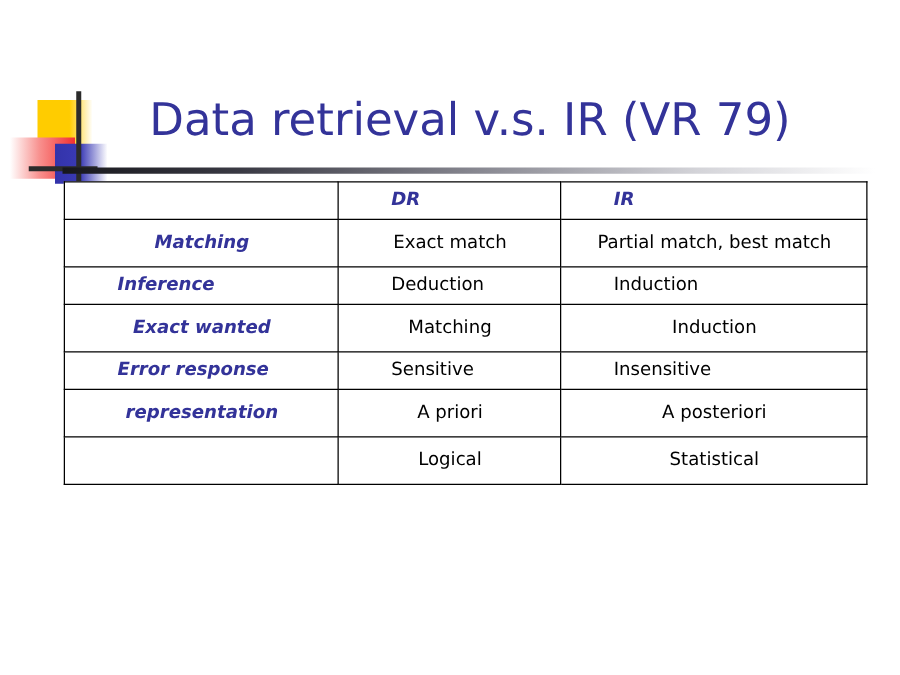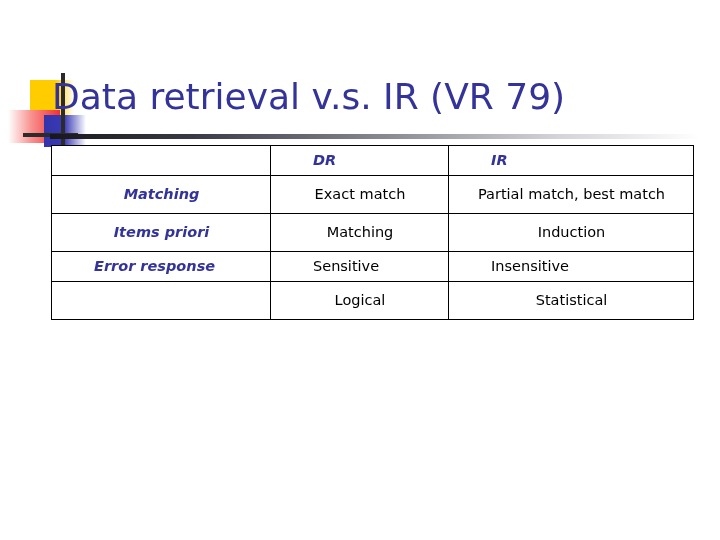--- a/index.html
+++ b/index.html
@@ -47,21 +47,21 @@
     left: 23px; top: 133px;
     width: 55px; height: 4px;
     background: #2b2b2b;
   }
 
   
   .slide-title {
     position: absolute;
     left: 52px; top: 74px;
     width: 648px;
-    text-align: left;
+    text-align: center;
     color: #333399;
     font-size: 36px;
     font-weight: normal;
     letter-spacing: 0px;
     line-height: 46px;
     white-space: nowrap;
   }
 
   
   .title-rule {
@@ -143,38 +143,48 @@
         <span class="hdr">IR</span>
       </td>
     </tr>
 
     <tr class="h-tall">
       <td><span class="lbl">Matching</span></td>
       <td>Exact match</td>
       <td>Partial match, best match</td>
     </tr>
 
+    <tr class="h-std">
+      <td><span class="lbl">Inference</span></td>
+      <td>Deduction</td>
+      <td>Induction</td>
+    </tr>
 
 
 
 
 
     <tr class="h-tall">
-      <td><span class="lbl">Items priori</span></td>
+      <td><span class="lbl">Exact wanted</span></td>
       <td>Matching</td>
       <td>Induction</td>
     </tr>
 
     <tr class="h-std">
       <td><span class="lbl">Error response</span></td>
       <td>Sensitive</td>
       <td>Insensitive</td>
     </tr>
 
 
+    <tr class="h-tall">
+      <td><span class="lbl">representation</span></td>
+      <td>A priori</td>
+      <td>A posteriori</td>
+    </tr>
 
     <tr class="h-tall">
       <td></td>
       <td>Logical</td>
       <td>Statistical</td>
     </tr>
   </tbody>
 </table>
 
 </body></html>

